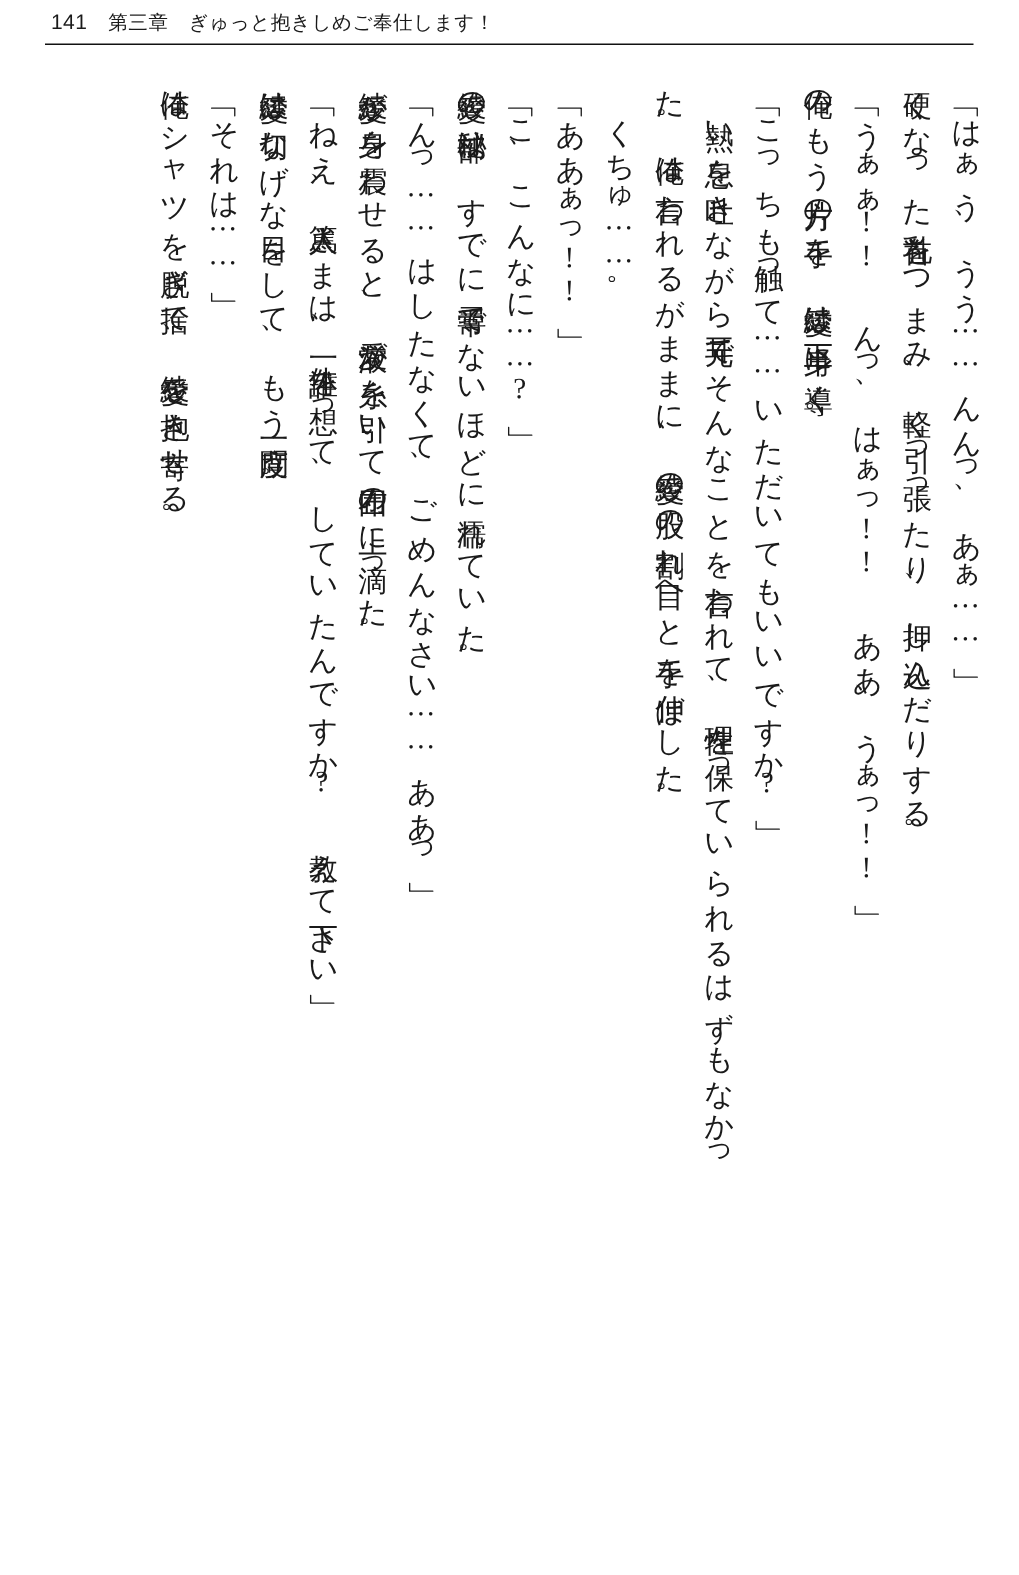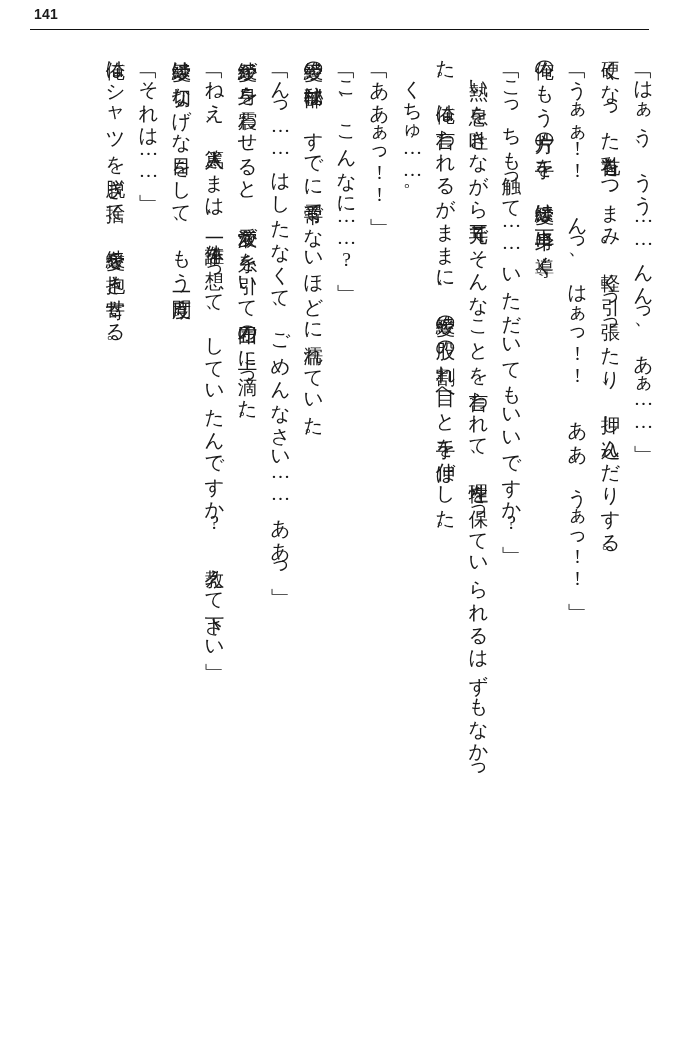--- a/index.html
+++ b/index.html
@@ -22,21 +22,21 @@
     left: 34px;
     right: 34px;
     height: 22px;
     display: flex;
     align-items: baseline;
     gap: 14px;
     font-size: 13.5px;
     letter-spacing: 0.02em;
   }
   .page-number {
-    font-weight: bold;
+    font-weight: normal;
     font-size: 14px;
     font-family: "Liberation Sans", sans-serif;
   }
   .chapter-title {
     font-size: 13px;
     letter-spacing: 0.03em;
   }
   .rule {
     position: absolute;
     top: 29px;
@@ -75,20 +75,21 @@
     box-sizing: border-box;
   }
 </style>
 </head>
 <body>
 
 <div class="page">
 
   <div class="header">
     <span class="page-number">141</span>
+    <span class="chapter-title">第三章　ぎゅっと抱きしめご奉仕します！</span>
   </div>
 
   <div class="rule"></div>
 
   <div class="body-area">
       <div class="vline indent">「はぁう、うう……んんっ、あぁ……」</div>
       <div class="vline">硬くなった乳首をつまみ、軽く引っ張ったり、押し込んだりする。</div>
       <div class="vline indent">「うぁぁ!!　んっ、はぁっ!!　ああ、うぁっ!!」</div>
       <div class="vline">俺のもう片方の手を、綾愛は下半身に導く。</div>
       <div class="vline indent">「こっちも触って……いただいてもいいですか?」</div>

